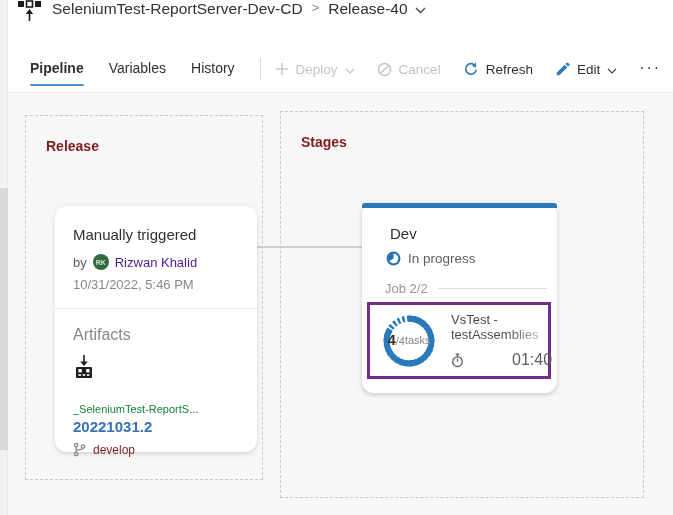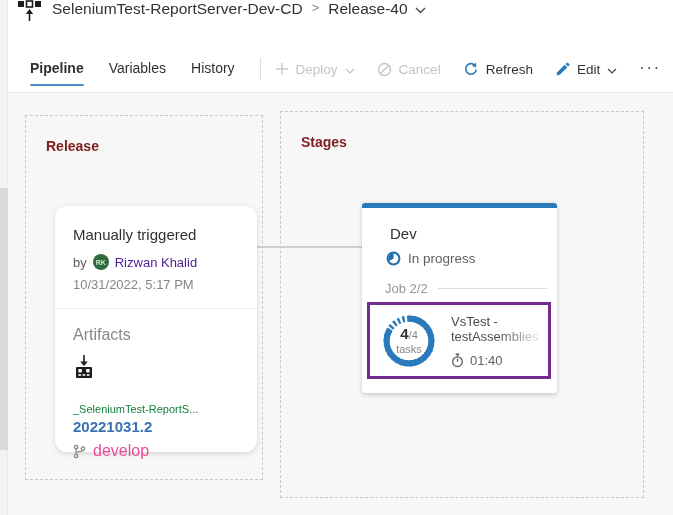--- a/index.html
+++ b/index.html
@@ -53,49 +53,49 @@
   .avatar { width:16px; height:16px; border-radius:50%; background:var(--avatar-green,#2f6b3c);
     color:#cfe3cf; font-size:7px; font-weight:bold; display:flex; align-items:center; justify-content:center;
     margin:0 6px; }
   .rc-author { color:#4c1d95; }
   .rc-date { margin-top:7px; font-size:13px; color:#8a8886; }
   .rc-divider { border-top:1px solid #ededed; margin-top:16px; }
   .rc-art-label { margin:17px 18px 0; font-size:16px; color:#8a8886; }
   .rc-art-icon { margin:10px 18px 0; }
   .rc-art-name { margin:18px 18px 0; font-size:11px; color:#15803d; white-space:nowrap; overflow:hidden; }
   .rc-art-ver { margin:3px 18px 0; font-size:15px; color:var(--link-blue,#3a72b4); cursor:pointer;font-weight:bold; }
-  .rc-branch { display:flex; align-items:center; margin:7px 18px 0; font-size:16px; color:#ec4899; }
+  .rc-branch { display:flex; align-items:center; margin:7px 18px 0; font-size:12px; color:#7f1d1d; }
   .rc-branch .ic { margin-right:7px; display:flex; }
 
   
   .stage-card { position:absolute; left:354px; top:110px; width:195px; height:190px;
-    background:#fff; border-radius:4px; box-shadow:0 1.5px 5px rgba(0,0,0,.18); cursor:pointer; }
+    background:#fff; border-radius:12px; box-shadow:0 1.5px 5px rgba(0,0,0,.18); cursor:pointer; }
   .sc-bar { height:5px; background:var(--stage-bar-blue,#2a79ba); border-radius:3px 3px 0 0; }
   .sc-name { margin:17px 0 0 28px; font-size:15px; color:#323130; }
   .sc-status { display:flex; align-items:center; margin:9px 0 0 24px; font-size:13.5px; color:#605e5c; }
   .sc-status .ic { margin-right:7px; display:flex; }
   .sc-jobrow { display:flex; align-items:center; margin:15px 10px 0 23px; }
   .sc-joblabel { font-size:13px; color:#979593; white-space:nowrap; }
   .sc-jobline { flex:1; height:1px; background:#dcdcdc; margin-left:10px; }
 
   .task-box { position:absolute; left:5px; top:99px; width:184px; height:77px;
     border:3px solid var(--purple-highlight,#722c8e); background:#fff; display:flex; align-items:center; cursor:pointer; }
   .ring-wrap { position:relative; width:56px; height:56px; margin-left:11px; flex:none; }
   .ring-wrap svg { position:absolute; inset:0; }
-  .ring-text { position:absolute; inset:0; display:flex; flex-direction:column; align-items:center; justify-content:center; line-height:1.1; }
+  .ring-text { position:absolute; inset:0; display:flex; flex-direction:row; align-items:center; justify-content:center; line-height:1.1; }
   .ring-count { font-size:14px; color:#8a8886; }
   .ring-count b { font-size:15px; color:#323130; }
   .ring-count .suffix { font-size:11px; }
   .ring-tasks { font-size:11px; color:#8a8886; }
   .task-info { margin-left:14px; }
   .task-line1 { font-size:13px; color:#4a4a4a; }
   .task-line2 { font-size:13px;
     background:linear-gradient(90deg,#4a4a4a 55%, #b9b9b9 88%, #e0e0e0 100%);
     -webkit-background-clip:text; background-clip:text; color:transparent; }
-  .task-dur { display:flex; align-items:center; margin-top:9px; font-size:13px; color:#605e5c; }
+  .task-dur { display:flex; align-items:center; margin-top:9px; font-size:16px; color:#605e5c;gap:42px; }
   .task-dur .ic { margin-right:6px; display:flex; }
 </style>
 </head>
 <body>
 
 <div id="app">
 
   <div class="left-strip">
     <div class="thumb"></div>
   </div>
@@ -191,21 +191,21 @@
     </div>
 
     <div class="release-card">
       <div class="rc-inner">
         <div class="rc-trigger">Manually triggered</div>
         <div class="rc-by">
           <span>by</span>
           <span class="avatar">RK</span>
           <span class="rc-author">Rizwan Khalid</span>
         </div>
-        <div class="rc-date">10/31/2022, 5:17 PM</div>
+        <div class="rc-date">10/31/2022, 5:46 PM</div>
       </div>
       <div class="rc-divider"></div>
       <div class="rc-art-label">Artifacts</div>
       <div class="rc-art-icon">
         <svg width="22" height="27" viewBox="0 0 22 27">
           <line x1="11" y1="1" x2="11" y2="8" stroke="#1d1d1d" stroke-width="1.6"></line>
           <polygon points="11,12 7.2,7.5 14.8,7.5" fill="#1d1d1d"></polygon>
           <rect x="3" y="13" width="16" height="11" fill="#1d1d1d" rx="1"></rect>
           <rect x="5.4" y="15" width="3.4" height="3.4" fill="#fff"></rect>
           <rect x="13.2" y="15" width="3.4" height="3.4" fill="#fff"></rect>

